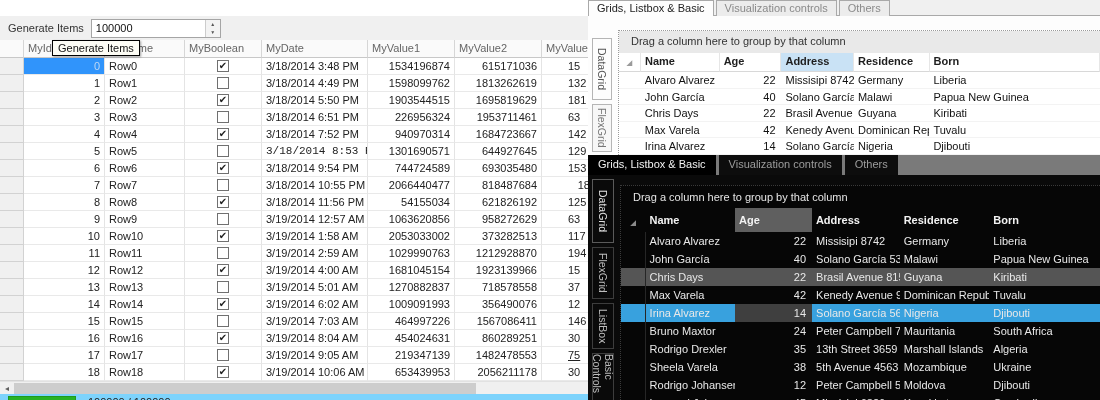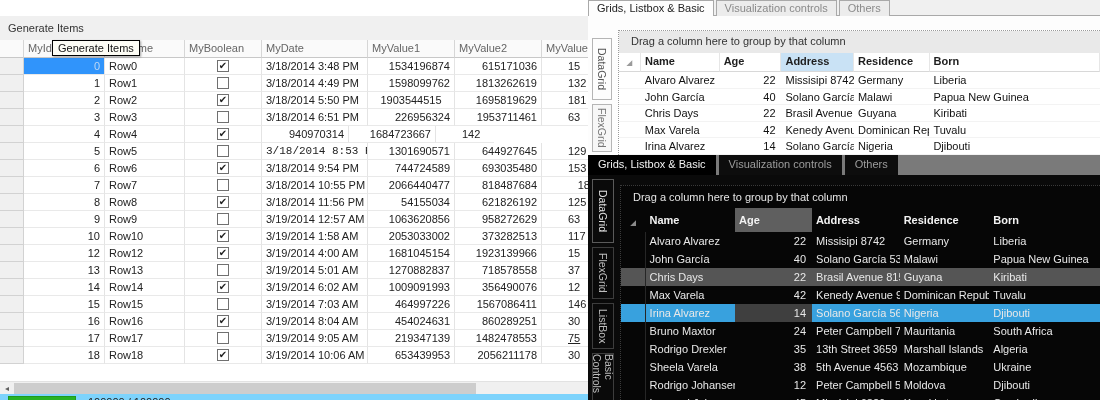--- a/index.html
+++ b/index.html
@@ -86,20 +86,27 @@
   .dk-corner{color:#8a8a8a}
 </style>
 </head>
 <body>
 
 <div class="stage">
 
   <section class="lw">
     <div class="lw-topbar">
       <span>Generate Items</span>
+      <div class="spinner">
+        <span class="spin-value">100000</span>
+        <div class="spin-btns">
+          <div class="spin-btn">▲</div>
+          <div class="spin-btn">▼</div>
+        </div>
+      </div>
     </div>
 
     <div class="lw-grid">
       <div class="lg-row lg-header" id="left-grid-header">
           <div class="lg-cell rowhdr" style="width: 24px;"></div>
           <div class="lg-cell" style="width: 81px;">MyId</div>
           <div class="lg-cell" style="width: 80px;">MyName</div>
           <div class="lg-cell" style="width: 77px;">MyBoolean</div>
           <div class="lg-cell" style="width: 106px;">MyDate</div>
           <div class="lg-cell" style="width: 87px;">MyValue1</div>
@@ -132,21 +139,21 @@
             <div class="lg-cell v3col" style="width: 58px;">132</div>
           </div>
           <div class="lg-row">
             <div class="lg-cell rowhdr" style="width: 24px;"></div>
             <div class="lg-cell num" style="width: 81px;">2</div>
             <div class="lg-cell" style="width: 80px;">Row2</div>
             <div class="lg-cell cb-cell" style="width: 77px;">
               <span class="cbox">✔</span>
             </div>
             <div class="lg-cell" style="width: 106px;">3/18/2014 5:50 PM</div>
-            <div class="lg-cell num" style="width: 87px; text-align: center;">1903544515</div>
+            <div class="lg-cell num" style="width: 87px;">1903544515</div>
             <div class="lg-cell num" style="width: 87px;">1695819629</div>
             <div class="lg-cell v3col" style="width: 58px;">181</div>
           </div>
           <div class="lg-row">
             <div class="lg-cell rowhdr" style="width: 24px;"></div>
             <div class="lg-cell num" style="width: 81px;">3</div>
             <div class="lg-cell" style="width: 80px;">Row3</div>
             <div class="lg-cell cb-cell" style="width: 77px;">
               <span class="cbox"></span>
             </div>
@@ -155,20 +162,21 @@
             <div class="lg-cell num" style="width: 87px;">1953711461</div>
             <div class="lg-cell v3col" style="width: 58px;">63</div>
           </div>
           <div class="lg-row">
             <div class="lg-cell rowhdr" style="width: 24px;"></div>
             <div class="lg-cell num" style="width: 81px;">4</div>
             <div class="lg-cell" style="width: 80px;">Row4</div>
             <div class="lg-cell cb-cell" style="width: 77px;">
               <span class="cbox">✔</span>
             </div>
+            <div class="lg-cell" style="width: 106px;">3/18/2014 7:52 PM</div>
             <div class="lg-cell num" style="width: 87px;">940970314</div>
             <div class="lg-cell num" style="width: 87px;">1684723667</div>
             <div class="lg-cell v3col" style="width: 58px;">142</div>
           </div>
           <div class="lg-row">
             <div class="lg-cell rowhdr" style="width: 24px;"></div>
             <div class="lg-cell num" style="width: 81px;">5</div>
             <div class="lg-cell" style="width: 80px;">Row5</div>
             <div class="lg-cell cb-cell" style="width: 77px;">
               <span class="cbox"></span>
@@ -230,20 +238,32 @@
             <div class="lg-cell rowhdr" style="width: 24px;"></div>
             <div class="lg-cell num" style="width: 81px;">10</div>
             <div class="lg-cell" style="width: 80px;">Row10</div>
             <div class="lg-cell cb-cell" style="width: 77px;">
               <span class="cbox">✔</span>
             </div>
             <div class="lg-cell" style="width: 106px;">3/19/2014 1:58 AM</div>
             <div class="lg-cell num" style="width: 87px;">2053033002</div>
             <div class="lg-cell num" style="width: 87px;">373282513</div>
             <div class="lg-cell v3col" style="width: 58px;">117</div>
+          </div>
+          <div class="lg-row">
+            <div class="lg-cell rowhdr" style="width: 24px;"></div>
+            <div class="lg-cell num" style="width: 81px;">11</div>
+            <div class="lg-cell" style="width: 80px;">Row11</div>
+            <div class="lg-cell cb-cell" style="width: 77px;">
+              <span class="cbox"></span>
+            </div>
+            <div class="lg-cell" style="width: 106px;">3/19/2014 2:59 AM</div>
+            <div class="lg-cell num" style="width: 87px;">1029990763</div>
+            <div class="lg-cell num" style="width: 87px;">1212928870</div>
+            <div class="lg-cell v3col" style="width: 58px;">194</div>
           </div>
           <div class="lg-row">
             <div class="lg-cell rowhdr" style="width: 24px;"></div>
             <div class="lg-cell num" style="width: 81px;">12</div>
             <div class="lg-cell" style="width: 80px;">Row12</div>
             <div class="lg-cell cb-cell" style="width: 77px;">
               <span class="cbox">✔</span>
             </div>
             <div class="lg-cell" style="width: 106px;">3/19/2014 4:00 AM</div>
             <div class="lg-cell num" style="width: 87px;">1681045154</div>

